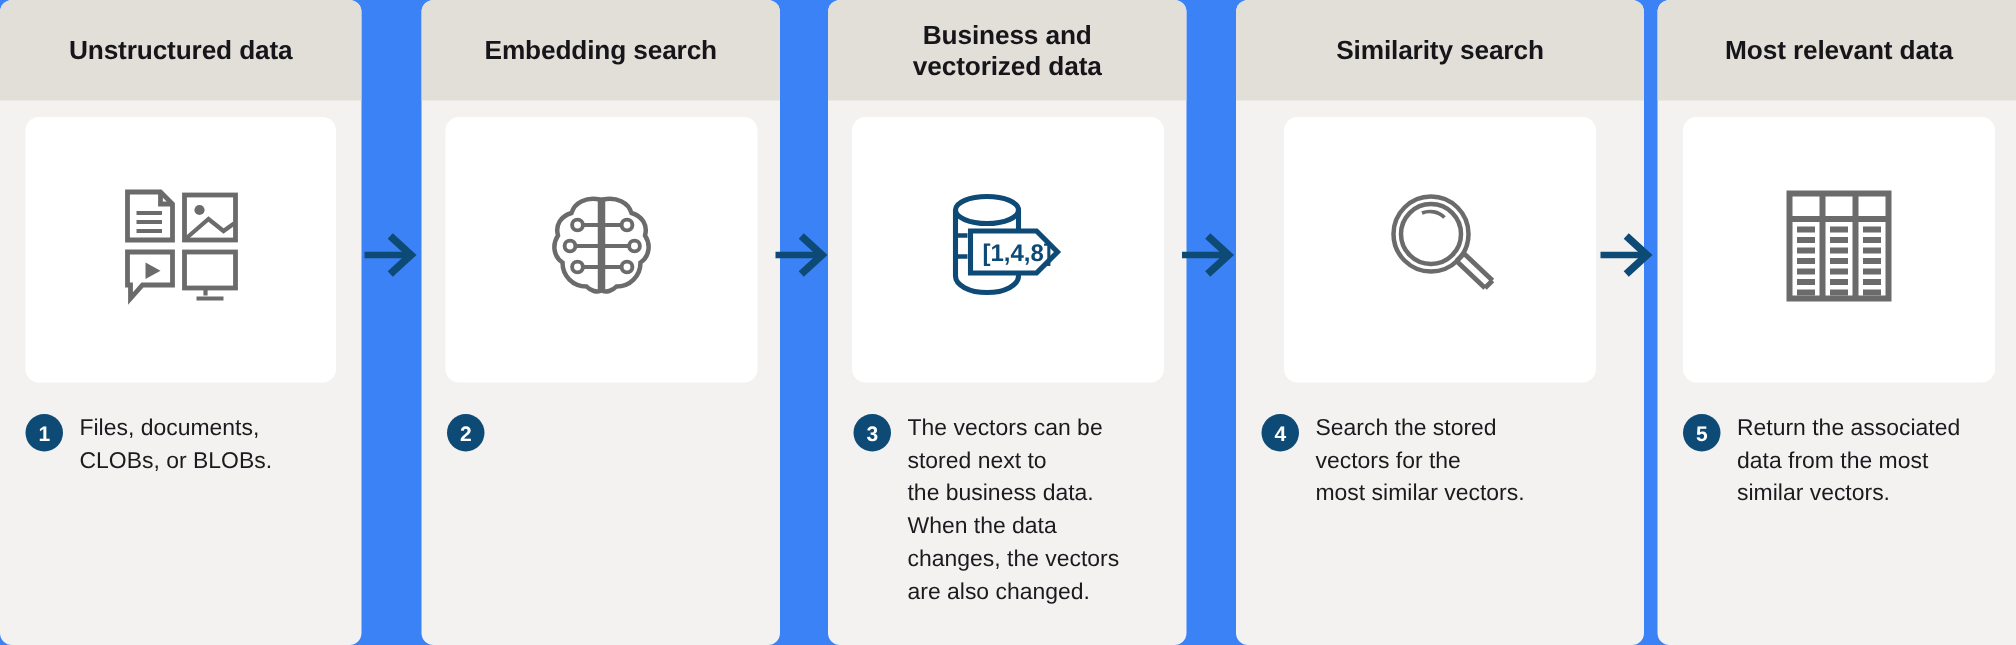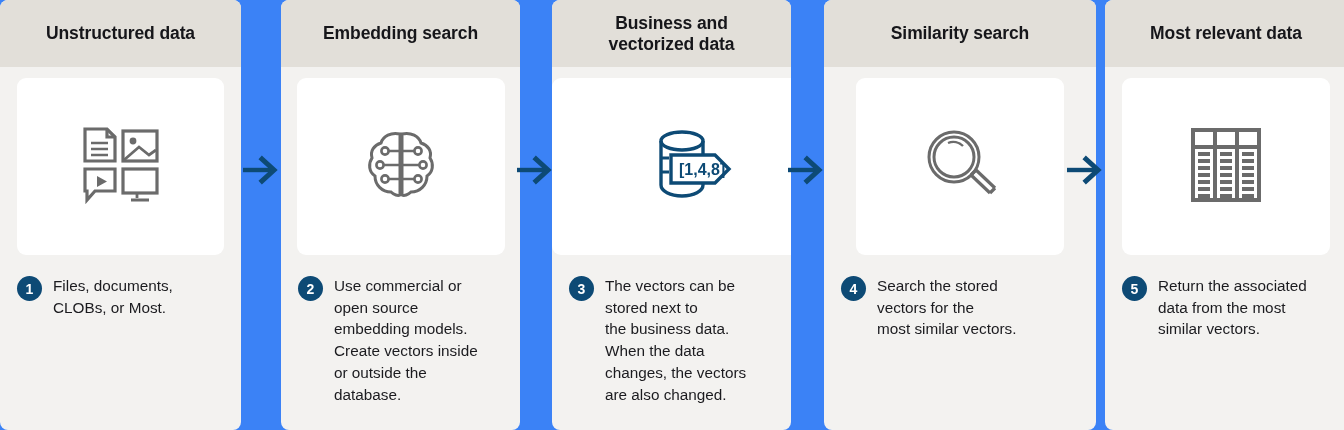--- a/index.html
+++ b/index.html
@@ -128,21 +128,21 @@
           <path d="M18 53 L28 58.5 L18 64 Z" fill="#6b6b6b" stroke="none"></path>
 
           <rect x="44" y="46" width="34" height="24"></rect>
           <path d="M58 70 V75 M52 77 H70" stroke-width="2.8"></path>
         </svg>
       </span>
     </div>
     <div class="step">
       <div class="step-badge">1</div>
       <div class="step-text">Files, documents,
-CLOBs, or Most.</div>
+CLOBs, or BLOBs.</div>
     </div>
   </div>
 
   <div class="arrow" style="left:239px;">
     <svg width="44" height="34" viewBox="0 0 44 34">
       <path d="M4 17 H33" stroke="#0d4a75" stroke-width="4.4" fill="none"></path>
       <path d="M23 6 L35 17 L23 28" stroke="#0d4a75" stroke-width="5" fill="none" stroke-linecap="square" stroke-linejoin="miter"></path>
     </svg>
   </div>
 
@@ -171,42 +171,36 @@
           <circle cx="58" cy="27" r="3.6" stroke-width="2.6"></circle>
           <path d="M42 41 H59" stroke-width="2.6"></path>
           <circle cx="63" cy="41" r="3.6" stroke-width="2.6"></circle>
           <path d="M42 55 H54" stroke-width="2.6"></path>
           <circle cx="58" cy="55" r="3.6" stroke-width="2.6"></circle>
         </svg>
       </span>
     </div>
     <div class="step">
       <div class="step-badge">2</div>
-      <div class="step-text">Use commercial or
-open source
-embedding models.
-Create vectors inside
-or outside the
-database.</div>
     </div>
   </div>
 
   <div class="arrow" style="left:513px;">
     <svg width="44" height="34" viewBox="0 0 44 34">
       <path d="M4 17 H33" stroke="#0d4a75" stroke-width="4.4" fill="none"></path>
       <path d="M23 6 L35 17 L23 28" stroke="#0d4a75" stroke-width="5" fill="none" stroke-linecap="square" stroke-linejoin="miter"></path>
     </svg>
   </div>
 
   <div class="column" style="left:552px; width:239px;">
     <div class="col-header">
       <div class="col-header-title" style="white-space:pre-line;">Business and
 vectorized data</div>
     </div>
-    <div class="icon-card" style="width:208px;padding-left:40px;">
+    <div class="icon-card" style="width:208px;">
       <span>
         <svg width="86" height="80" viewBox="0 0 86 80" fill="none" stroke="#0d4a75" stroke-width="3.4">
 
           <path d="M8 16 V60 C8 66 17 71 29 71 C41 71 50 66 50 60 V16"></path>
           <ellipse cx="29" cy="16" rx="21" ry="9"></ellipse>
 
           <path d="M8 33 H16 M8 47 H16" stroke-width="3"></path>
 
           <path d="M18 30 H62 L76 44 L62 58 H18 Z" fill="#ffffff"></path>
           <text x="26" y="50" font-family="'Liberation Sans', sans-serif" font-size="16" font-weight="bold" fill="#0d4a75" stroke="none">[1,4,8]</text>

